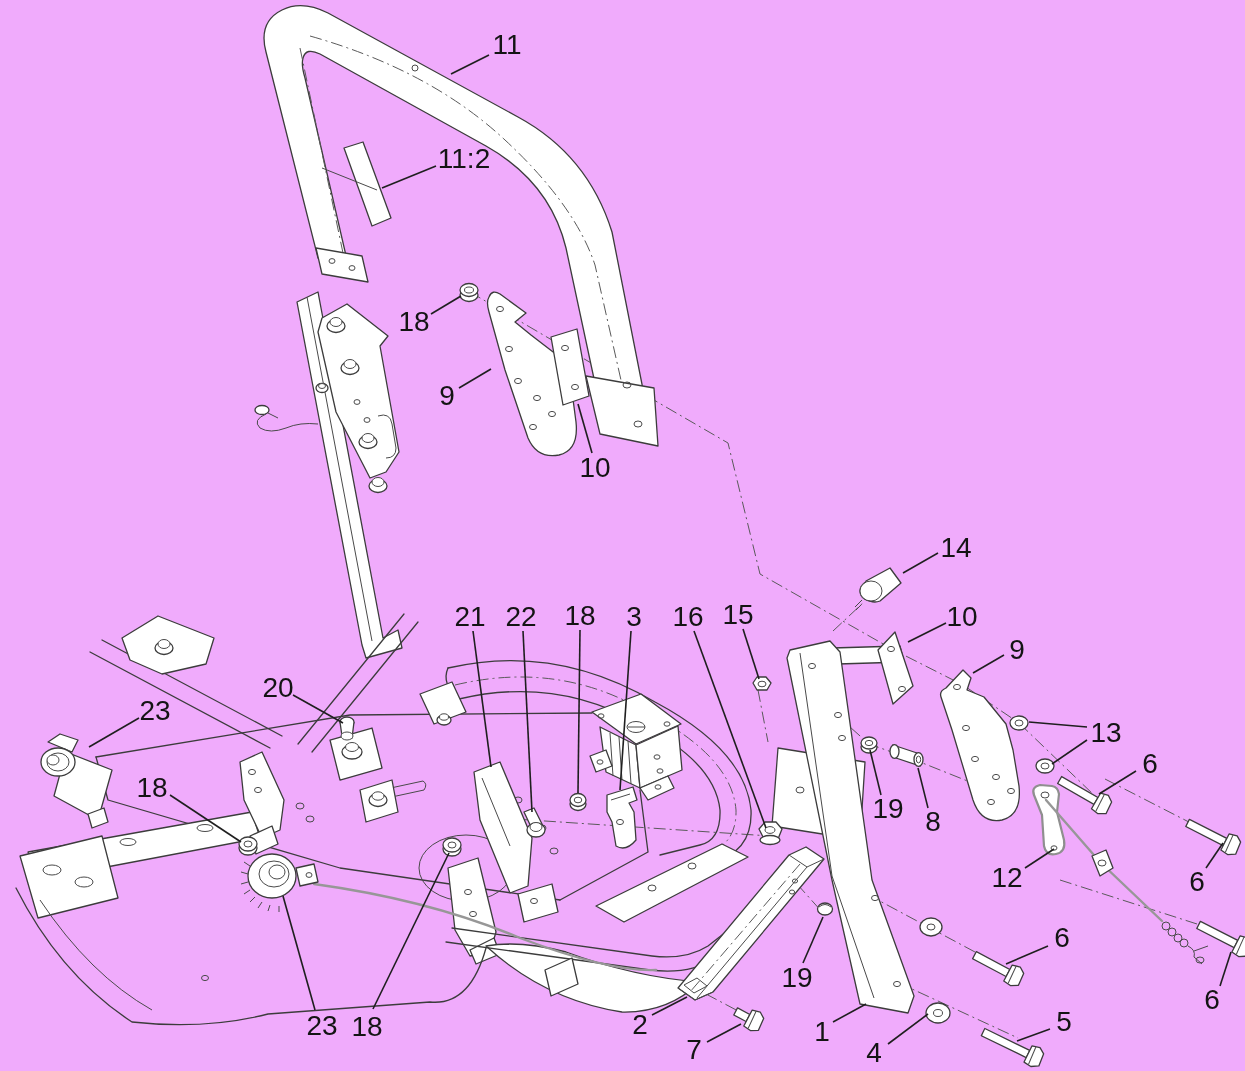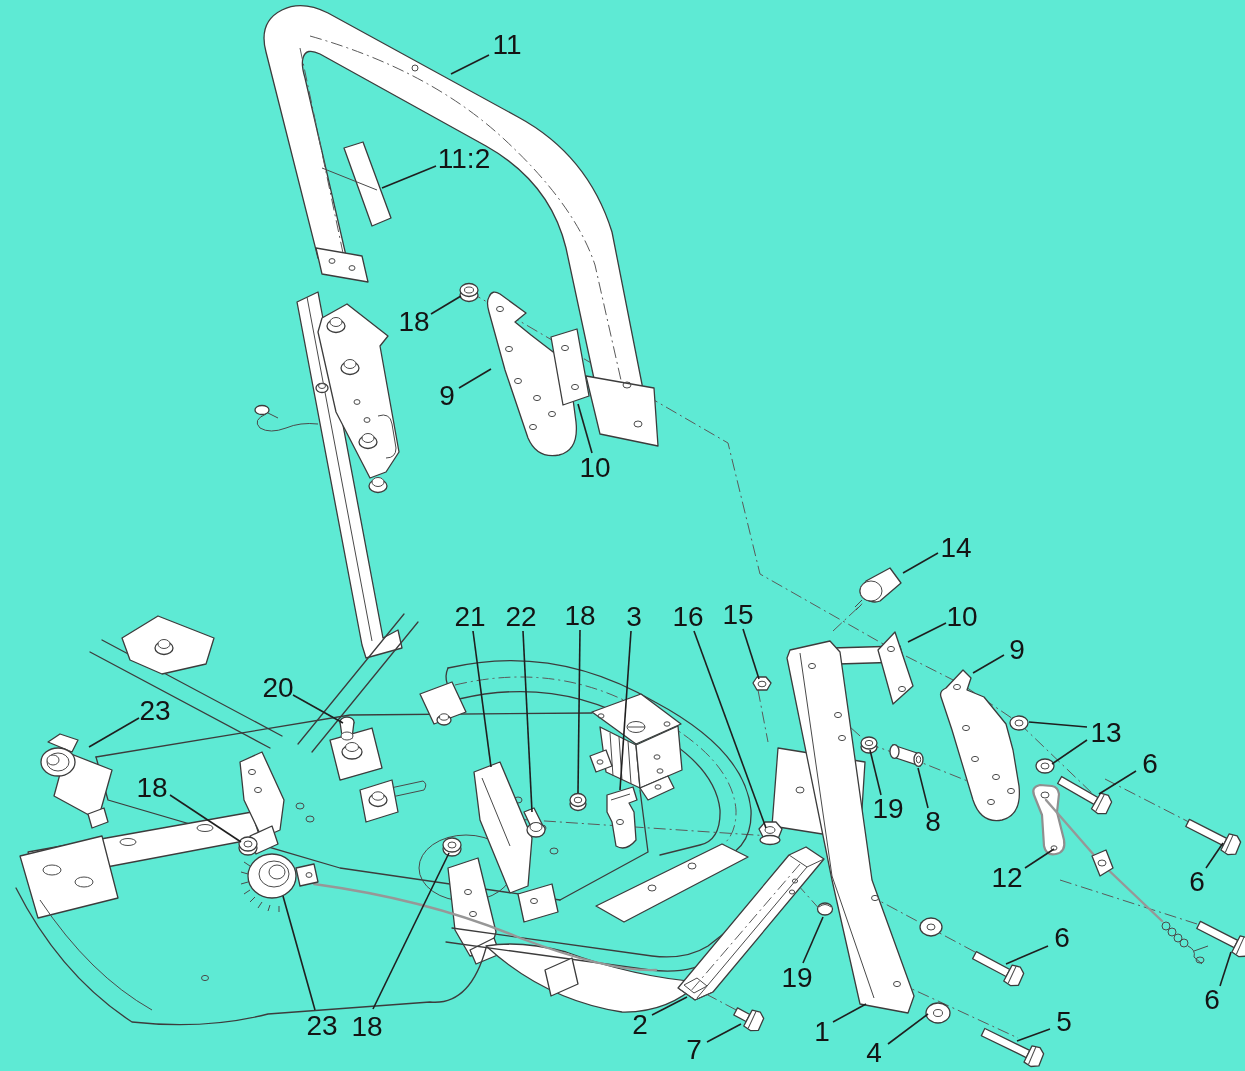--- a/index.html
+++ b/index.html
@@ -1,16 +1,16 @@
 <!DOCTYPE html>
 <html><head>
 <meta charset="utf-8">
 <style>
   html,body{margin:0;padding:0;background:#ffffff;}
-  #stage{position:relative;width:1245px;height:1071px;background:#5eead4;overflow:hidden;}
+  #stage{position:relative;width:1245px;height:1071px;background:#f0abfc;overflow:hidden;}
   svg{display:block;}
   .ln{fill:none;stroke:#3c3c3c;stroke-width:1.3;stroke-linejoin:round;stroke-linecap:round;}
   .thin{fill:none;stroke:#4a4a4a;stroke-width:1;stroke-linejoin:round;}
   .wh{fill:#ffffff;stroke:#3c3c3c;stroke-width:1.3;stroke-linejoin:round;}
   .whthin{fill:#ffffff;stroke:#4a4a4a;stroke-width:1;stroke-linejoin:round;}
   .dd{fill:none;stroke:#5a5a5a;stroke-width:1;stroke-dasharray:12 4 2 4;}
   .cable{fill:none;stroke:#979797;stroke-width:2.4;stroke-linecap:round;}
   .grayp{fill:#ffffff;stroke:#8f8f8f;stroke-width:2.2;stroke-linejoin:round;}
   #callouts text{font-family:"Liberation Sans",sans-serif;font-size:28px;fill:#141414;
     text-anchor:middle;dominant-baseline:central;}

